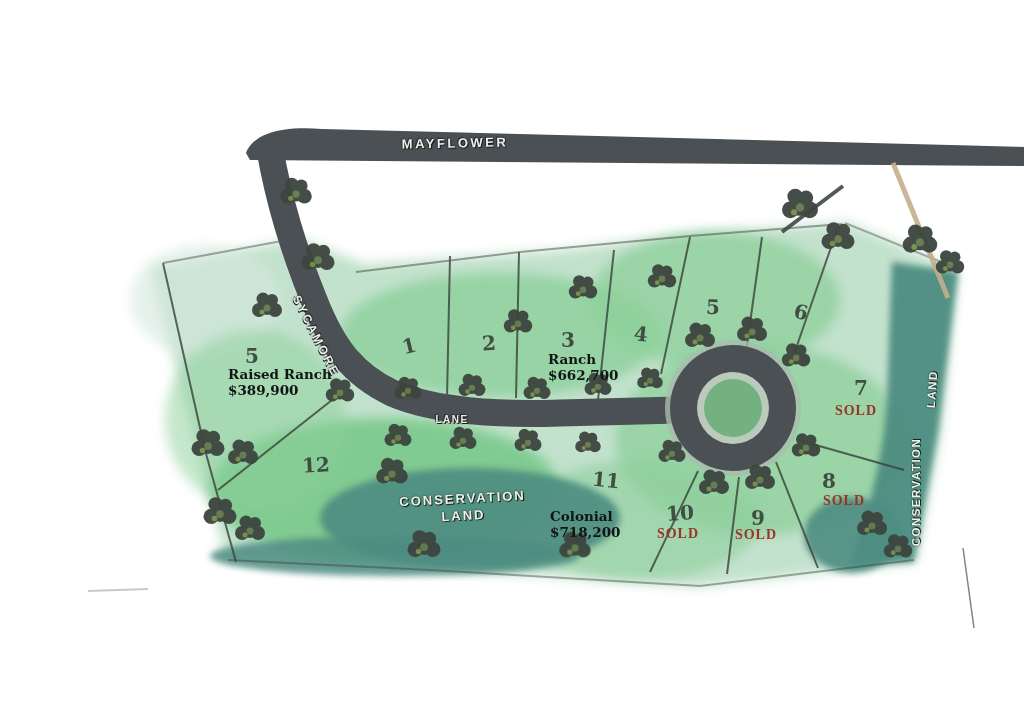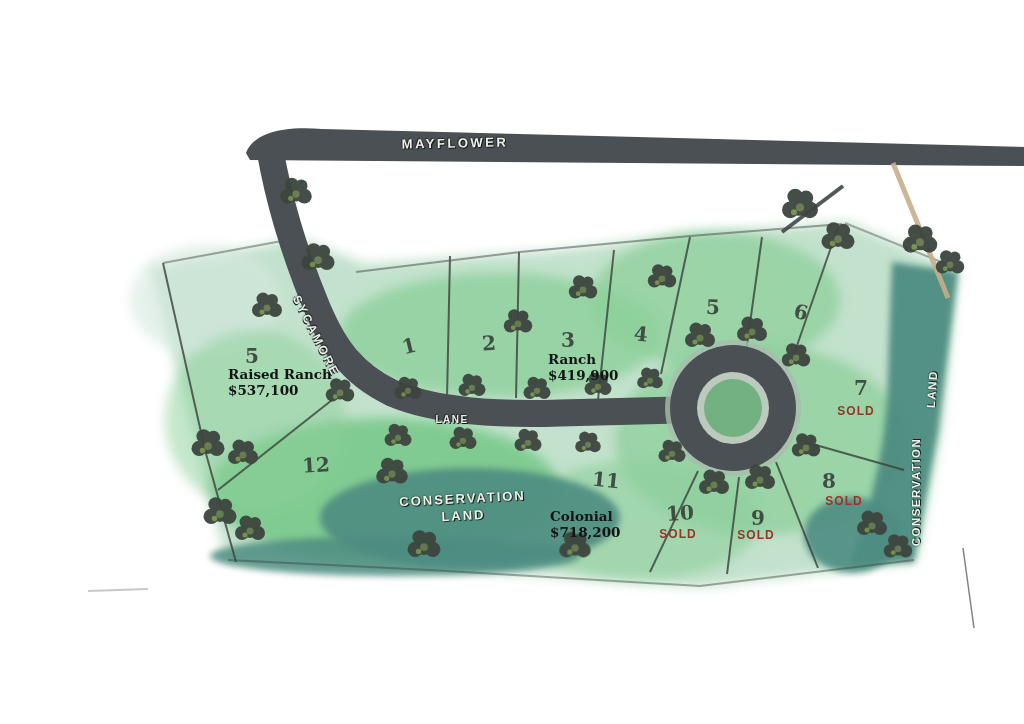--- a/index.html
+++ b/index.html
@@ -21,22 +21,22 @@
   #cons-center{left:463px;top:507px;font-size:13px;letter-spacing:2px;line-height:17px;
       transform:translate(-50%,-50%) rotate(-3deg);}
   #cons-right-1{left:916px;top:492px;font-size:11.5px;letter-spacing:1.5px;
       transform:translate(-50%,-50%) rotate(-90deg);}
   #cons-right-2{left:932px;top:389px;font-size:11.5px;letter-spacing:1.5px;
       transform:translate(-50%,-50%) rotate(-86deg);}
   .lot-number{position:absolute;font-family:"DejaVu Serif",serif;font-weight:bold;
       font-size:20px;color:rgba(56,66,58,.92);white-space:nowrap;}
   .lot-info{position:absolute;font-family:"DejaVu Serif",serif;font-weight:bold;
       font-size:13.5px;line-height:16px;color:#101413;white-space:nowrap;}
-  .lot-sold{position:absolute;font-family:Liberation Sans, sans-serif;font-weight:bold;
-      font-size:12px;letter-spacing:1px;color:var(--sold,#9a3428);white-space:nowrap;
+  .lot-sold{position:absolute;font-family:Liberation Serif, serif;font-weight:bold;
+      font-size:14px;letter-spacing:1px;color:var(--sold,#9a3428);white-space:nowrap;
       transform:translate(-50%,-50%);}
 </style>
 </head>
 <body>
 
 <div id="stage">
 
   <svg id="map-svg" width="1024" height="724" viewBox="0 0 1024 724">
     <defs>
       <filter id="b5" x="-25%" y="-25%" width="150%" height="150%">
@@ -161,21 +161,21 @@
       <div>LAND</div>
     </div>
 
     <div id="cons-right-1" class="cons">CONSERVATION</div>
     <div id="cons-right-2" class="cons">LAND</div>
   <div class="lot-number" style="left: 409px; top: 346px; transform: translate(-50%, -50%) rotate(-14deg);">1</div>
       <div class="lot-number" style="left: 489px; top: 343px; transform: translate(-50%, -50%) rotate(-4deg);">2</div>
       <div class="lot-number" style="left: 568px; top: 340px; transform: translate(-50%, -50%) rotate(0deg);">3</div>
       <div class="lot-info" style="left: 548px; top: 351px;">
         <div class="">Ranch</div>
-        <div class="">$419,900</div>
+        <div class="">$662,700</div>
       </div>
       <div class="lot-number" style="left: 641px; top: 334px; transform: translate(-50%, -50%) rotate(6deg);">4</div>
       <div class="lot-number" style="left: 713px; top: 307px; transform: translate(-50%, -50%) rotate(2deg);">5</div>
       <div class="lot-number" style="left: 801px; top: 312px; transform: translate(-50%, -50%) rotate(12deg);">6</div>
       <div class="lot-number" style="left: 861px; top: 388px; transform: translate(-50%, -50%) rotate(0deg);">7</div>
       <div class="lot-sold" style="left: 856px; top: 411px;">SOLD</div>
       <div class="lot-number" style="left: 829px; top: 481px; transform: translate(-50%, -50%) rotate(0deg);">8</div>
       <div class="lot-sold" style="left: 844px; top: 501px;">SOLD</div>
       <div class="lot-number" style="left: 758px; top: 518px; transform: translate(-50%, -50%) rotate(0deg);">9</div>
       <div class="lot-sold" style="left: 756px; top: 535px;">SOLD</div>
@@ -183,16 +183,16 @@
       <div class="lot-sold" style="left: 678px; top: 534px;">SOLD</div>
       <div class="lot-number" style="left: 606px; top: 480px; transform: translate(-50%, -50%) rotate(6deg);">11</div>
       <div class="lot-info" style="left: 550px; top: 508px;">
         <div class="">Colonial</div>
         <div class="">$718,200</div>
       </div>
       <div class="lot-number" style="left: 316px; top: 465px; transform: translate(-50%, -50%) rotate(-3deg);">12</div>
       <div class="lot-number" style="left: 252px; top: 356px; transform: translate(-50%, -50%) rotate(0deg);">5</div>
       <div class="lot-info" style="left: 228px; top: 366px;">
         <div class="">Raised Ranch</div>
-        <div class="">$537,100</div>
+        <div class="">$389,900</div>
       </div>
     </div>
 </div>
 
 </body></html>

